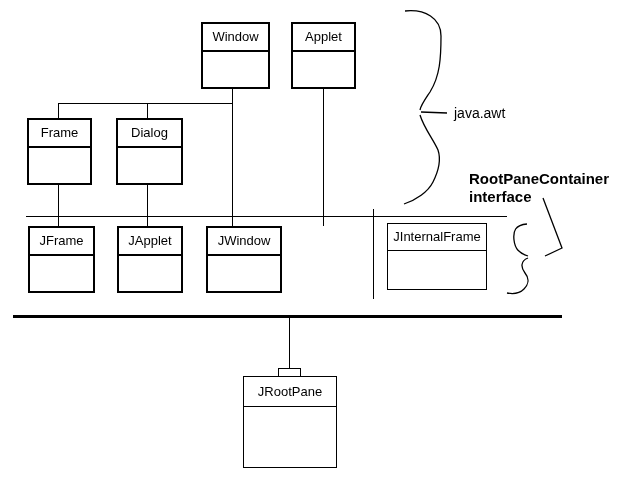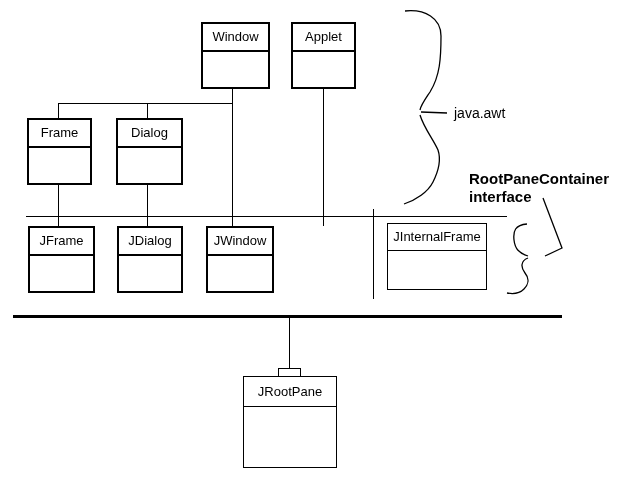--- a/index.html
+++ b/index.html
@@ -71,23 +71,23 @@
   <div class="uml-box" style="left:27px;top:118px;width:65px;height:67px;">
     <div class="uml-title">Frame</div>
   </div>
   <div class="uml-box" style="left:116px;top:118px;width:67px;height:67px;">
     <div class="uml-title">Dialog</div>
   </div>
   <div class="uml-box" style="left:28px;top:226px;width:67px;height:67px;">
     <div class="uml-title">JFrame</div>
   </div>
   <div class="uml-box" style="left:117px;top:226px;width:66px;height:67px;">
-    <div class="uml-title">JDialog</div>
+    <div class="uml-title">JApplet</div>
   </div>
-  <div class="uml-box" style="left:206px;top:226px;width:68px;height:67px;">
+  <div class="uml-box" style="left:206px;top:226px;width:76px;height:67px;">
     <div class="uml-title">JWindow</div>
   </div>
   <div class="uml-box thin" style="left:243px;top:376px;width:94px;height:92px;">
     <div class="uml-title" style="height:29px;line-height:29px;">JRootPane</div>
   </div>
   <div class="uml-box thin" style="left:387px;top:223px;width:100px;height:67px;">
     <div class="uml-title">JInternalFrame</div>
   </div>
 
   <svg class="overlay" width="629" height="484" viewBox="0 0 629 484">

